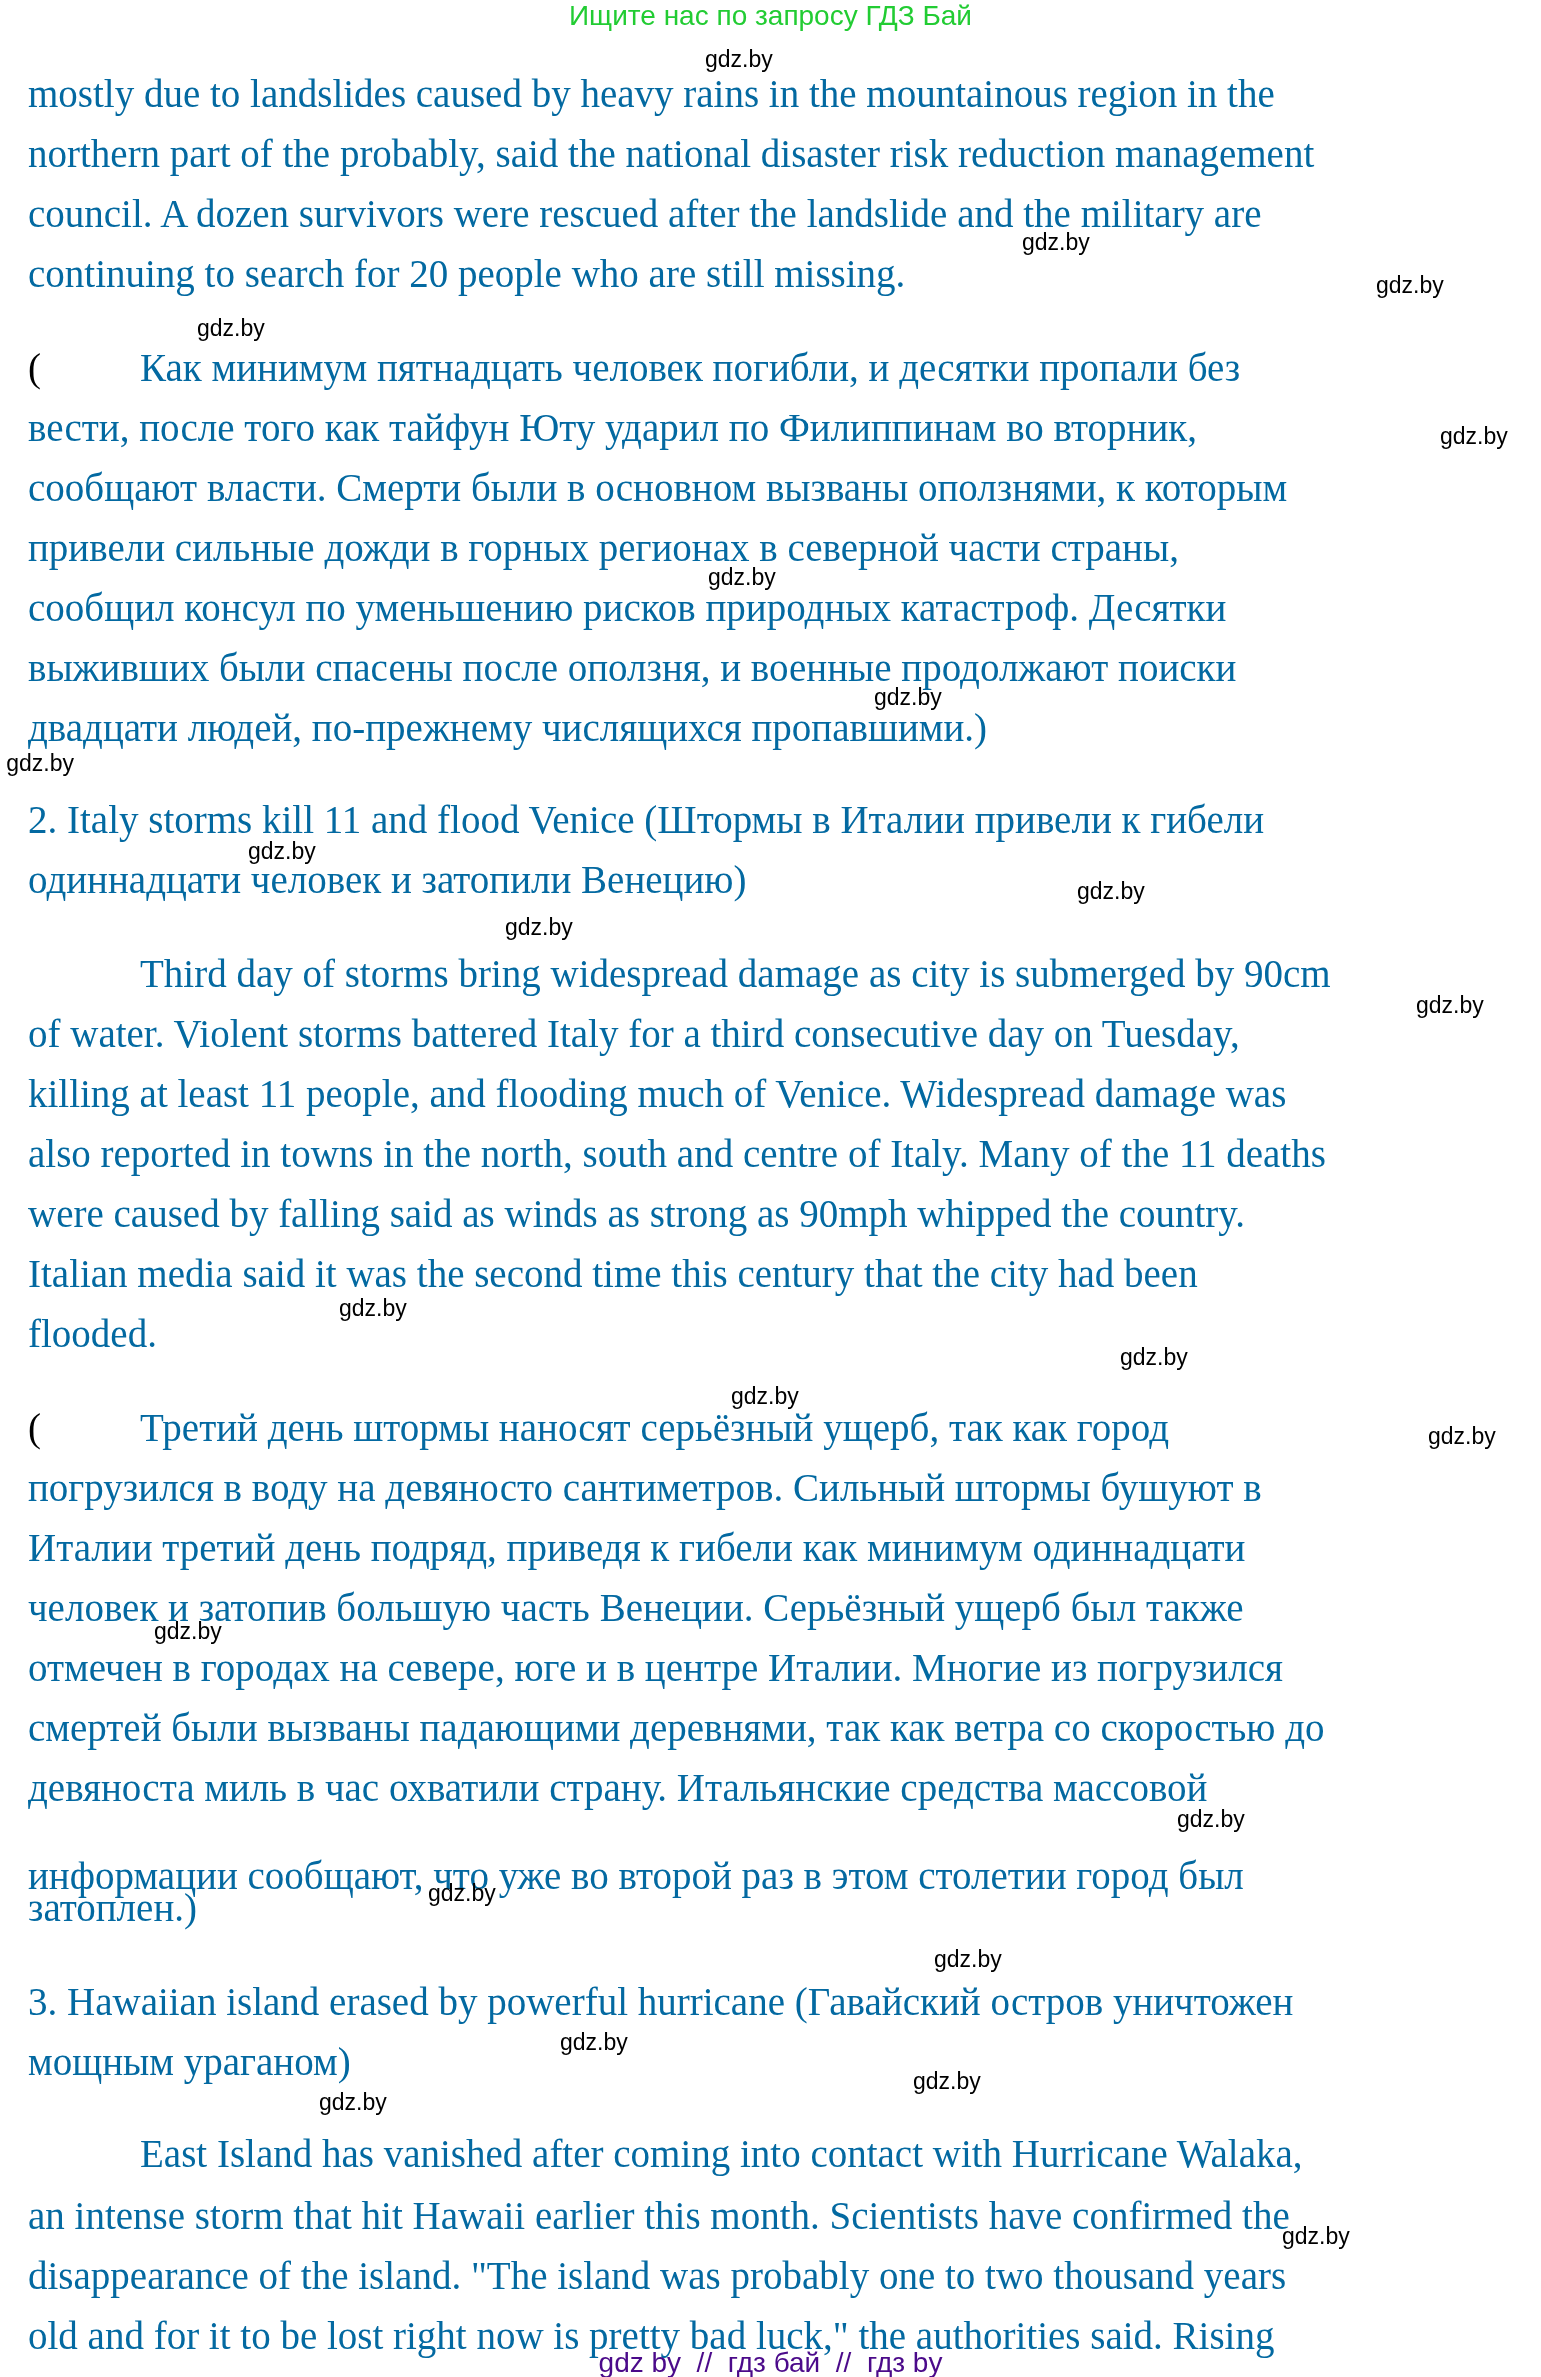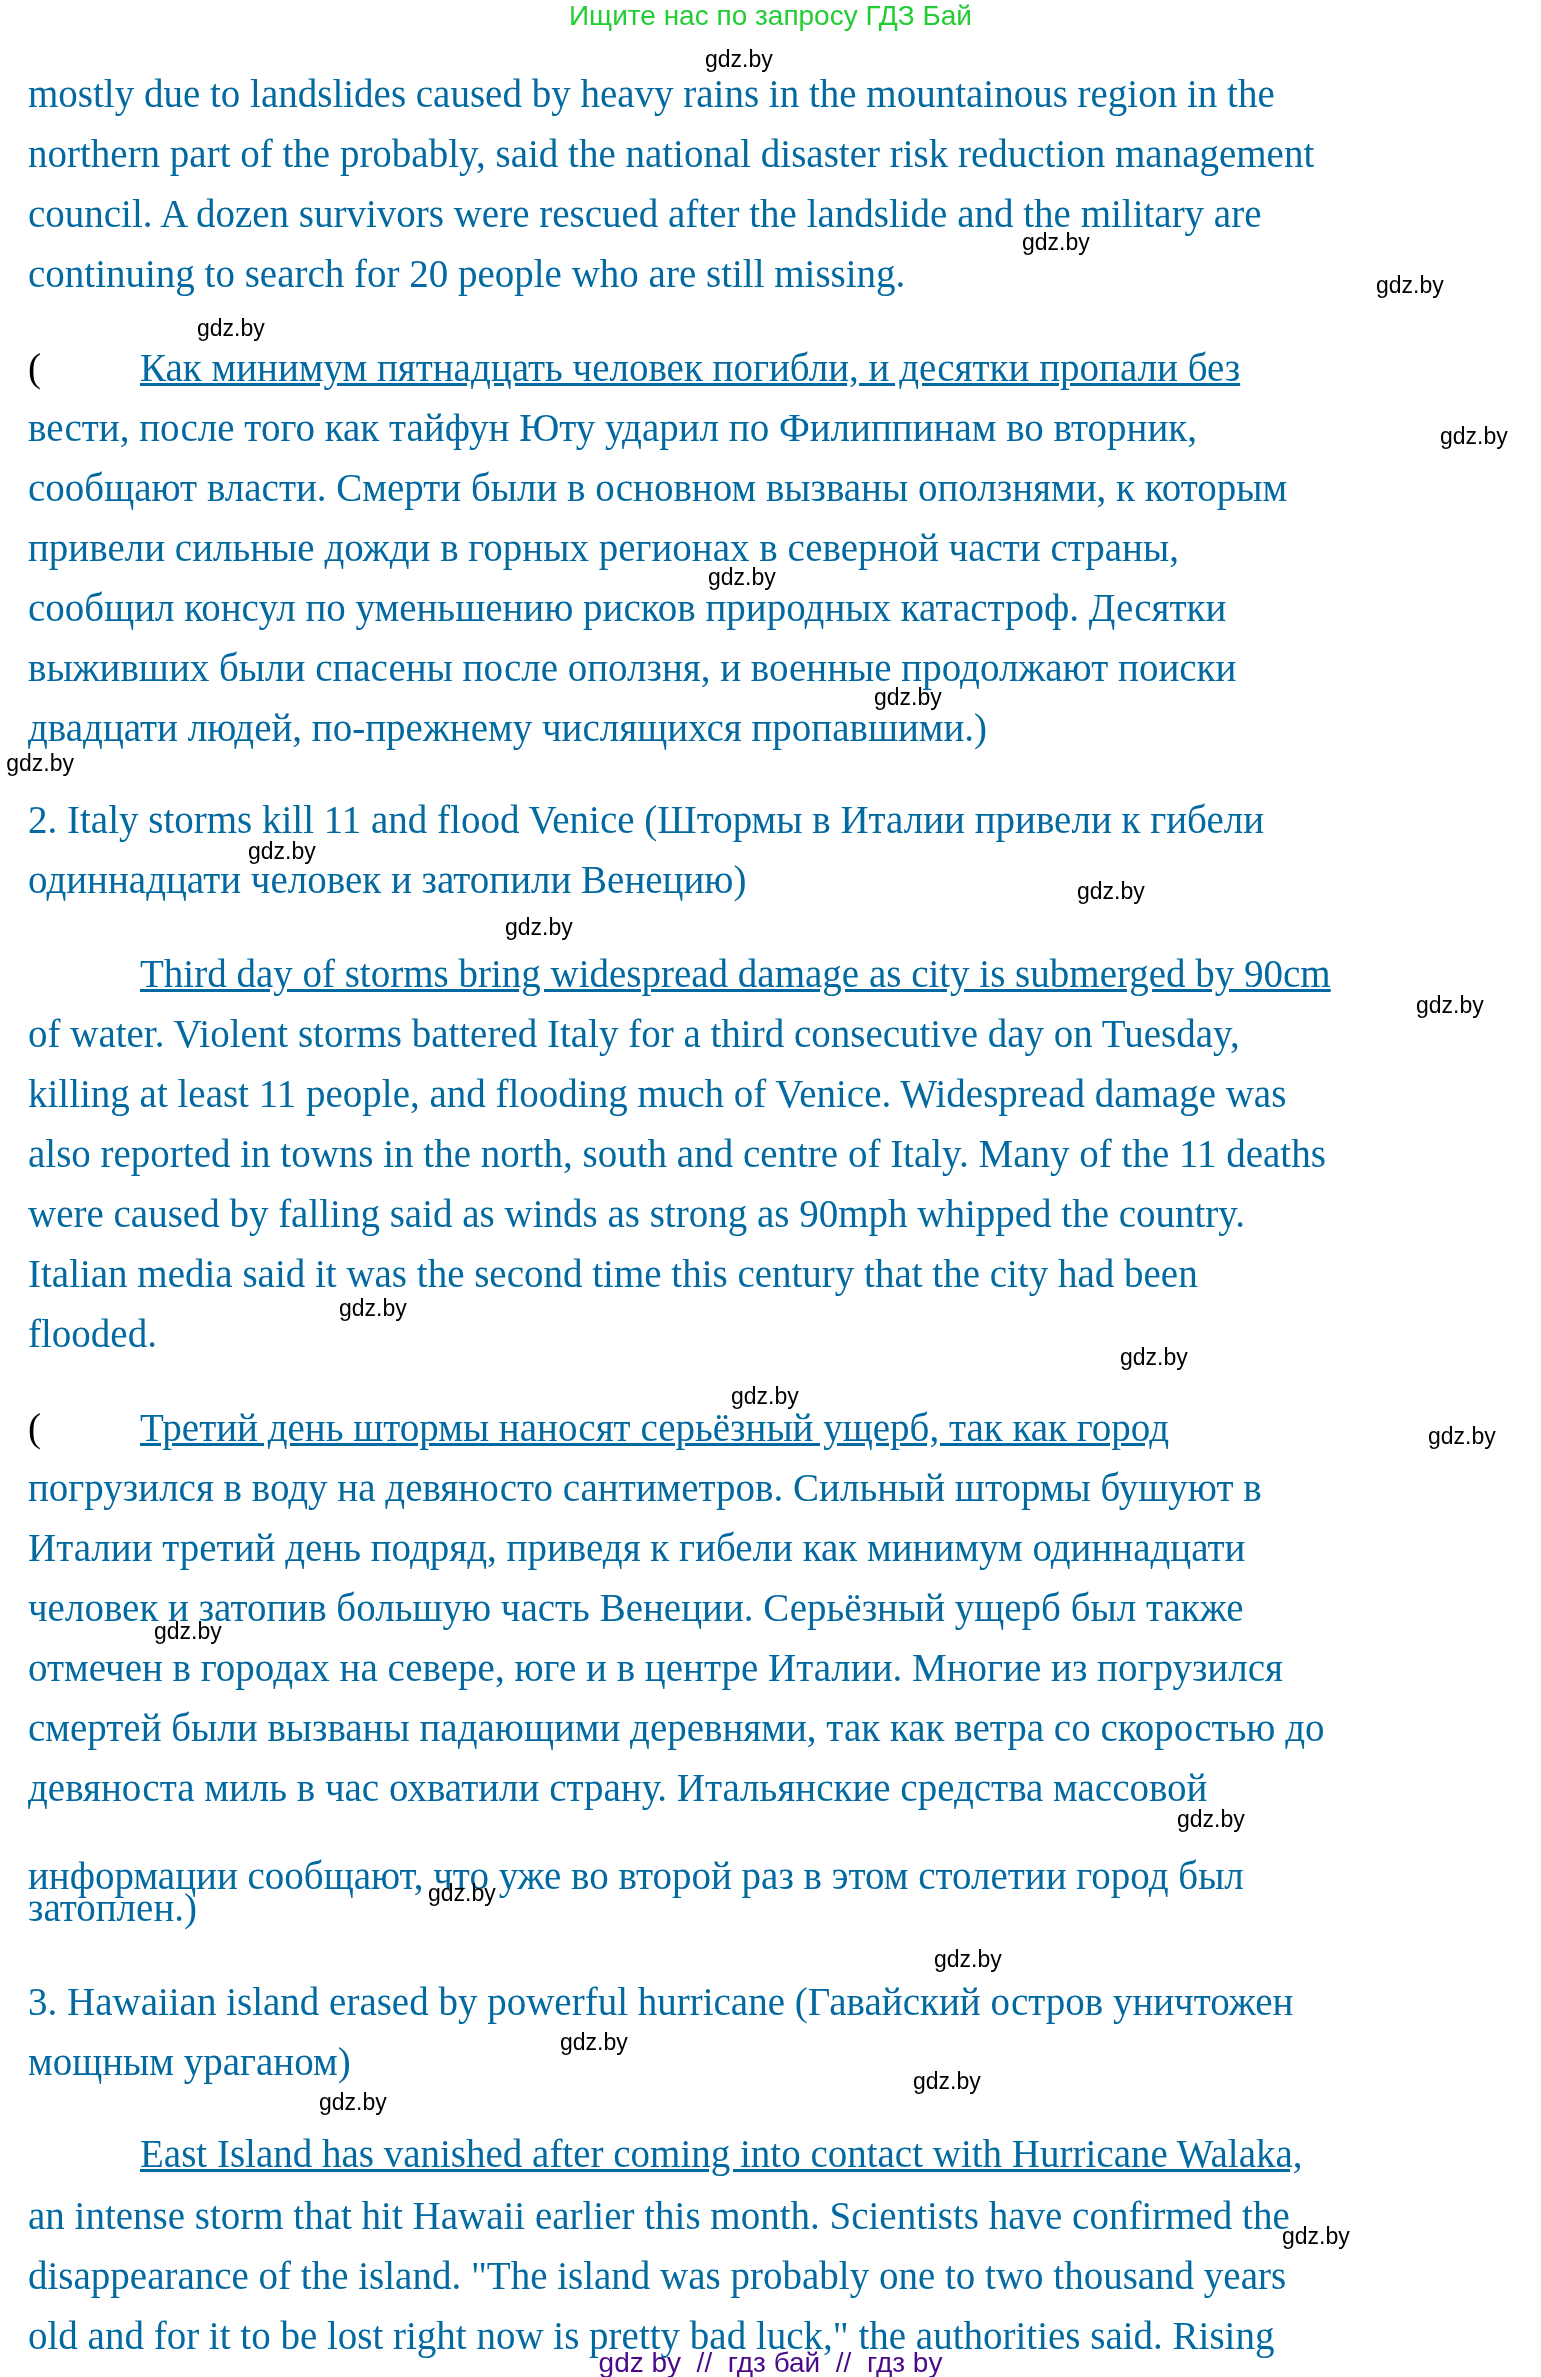--- a/index.html
+++ b/index.html
@@ -12,21 +12,21 @@
   .footer {
     position:absolute; left:0; top:2347px; width:1541px; text-align:center;
     font-family:"Liberation Sans", sans-serif; font-size:28px; line-height:31px;
     color:#4b0a8a; white-space:pre;
   }
   .line {
     position:absolute; left:28px;
     font-family:"Liberation Serif", serif; font-size:39px; line-height:46px;
     color:#0369a1; white-space:nowrap;
   }
-  .line.indent { left:140px;text-decoration:underline; }
+  .line.indent { left:140px; }
   .paren { position:absolute; left:28px; font-family:"Liberation Serif", serif; font-size:39px; line-height:46px; color:#000; }
   .wm {
     position:absolute; font-family:"Liberation Sans", sans-serif; font-size:23px;
     line-height:23px; color:#000000; white-space:nowrap;
   }
 </style>
 </head>
 <body>
 
 <div class="header">Ищите нас по запросу ГДЗ Бай</div>

